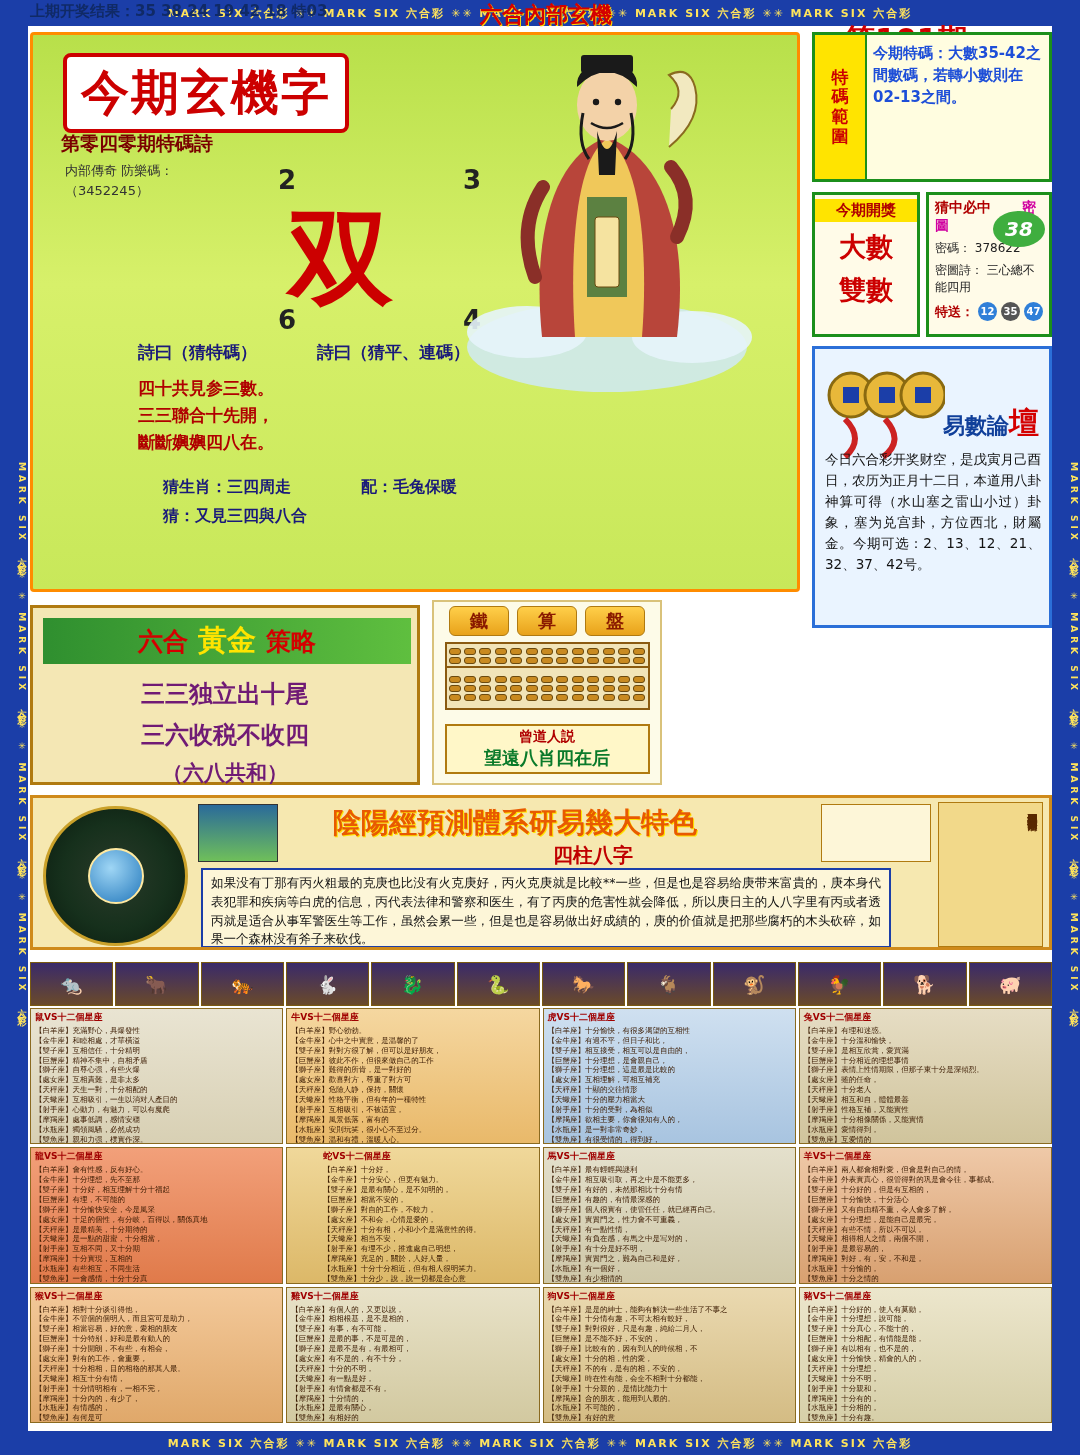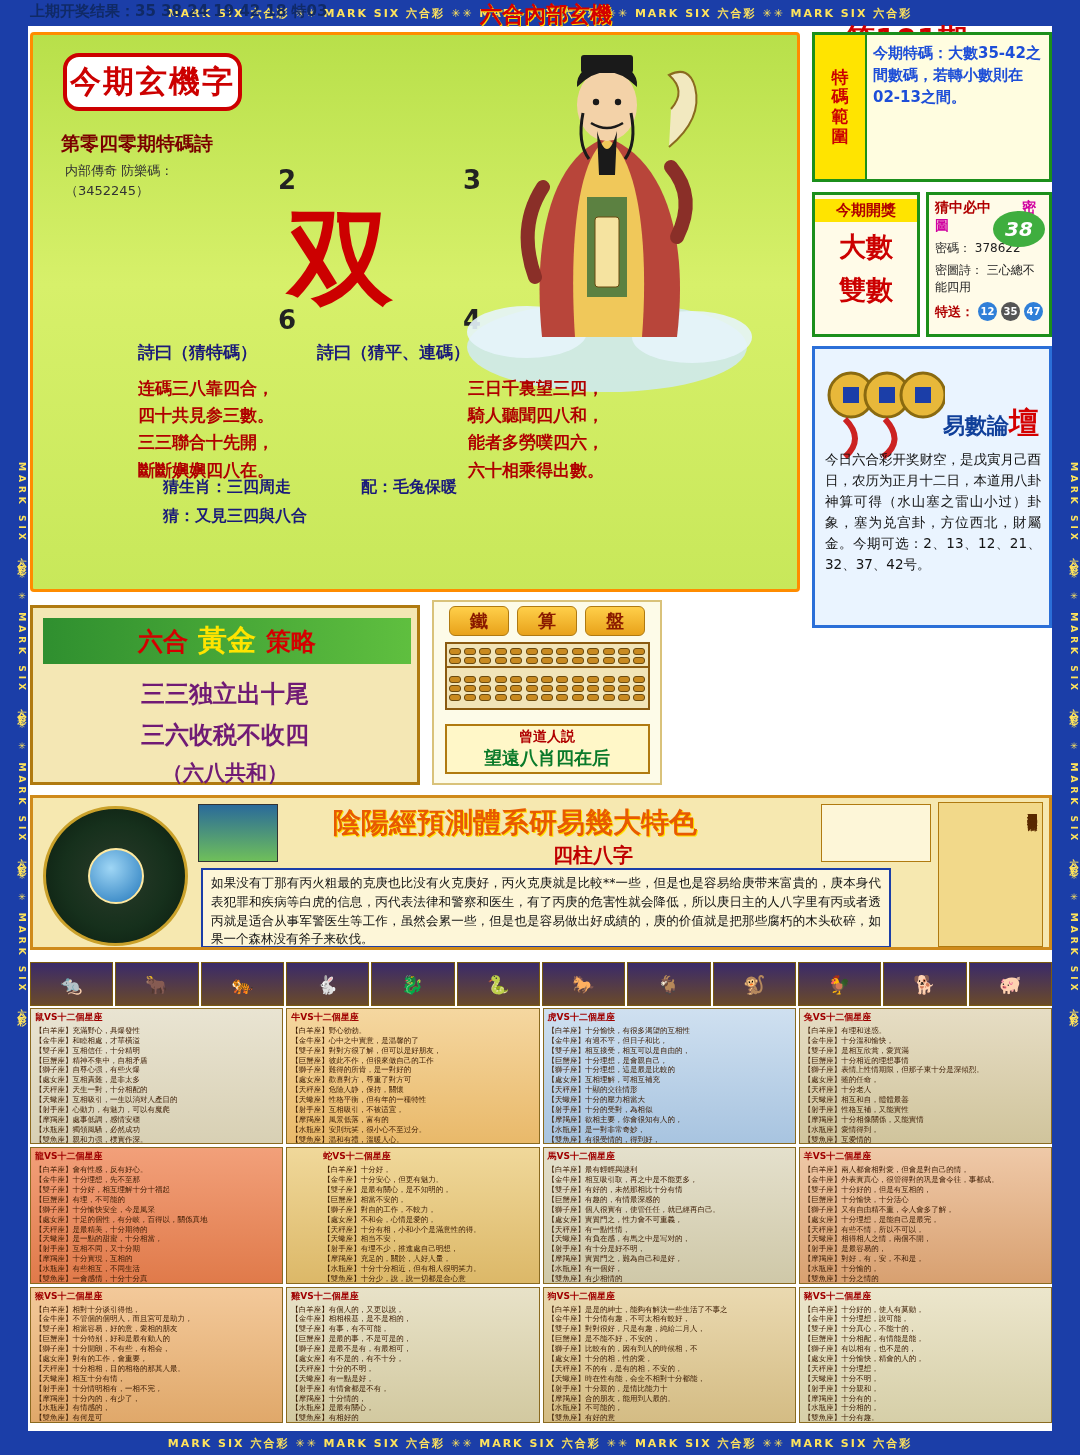--- a/index.html
+++ b/index.html
@@ -66,24 +66,24 @@
   .panel-xuanji {
     position:absolute; left:30px; top:32px; width:770px; height:560px;
     border:3px solid #ff8c00;
     background:linear-gradient(180deg,#b8e04a 0%,#d7f06a 45%,#c8e85a 100%);
     border-radius:4px;
     overflow:hidden;
   }
   .xuanji-title {
     position:absolute; left:30px; top:18px;
     border:4px solid #cc0000; background:#ffffff;
-    padding:4px 3px;
-    color:#cc0000; font-size:31px; font-weight:bold;
+    padding:4px 14px;
+    color:#cc0000; font-size:48px; font-weight:bold;
     letter-spacing:2px;
-    border-radius:16px;
+    border-radius:8px;
   }
   .xuanji-sub {
     position:absolute; left:28px; top:96px;
     color:#7a0000; font-size:19px; font-weight:bold;
   }
   .xuanji-code {
     position:absolute; left:32px; top:126px;
     color:#333; font-size:13px; line-height:1.5;
   }
   .big-word {
@@ -393,30 +393,23 @@
       <path d="M214 120 Q240 150 220 190" stroke="#8a2f28" stroke-width="14" fill="none" stroke-linecap="round"></path>
     </svg>
 
     <div class="poem-head">
       <span>詩曰（猜特碼）</span>
       <span>詩曰（猜平、連碼）</span>
     </div>
 
     <div class="poem-cols">
       <div class="poem-col">
-        <div>连碼三八靠四合，</div>
         <div>四十共見参三數。</div>
         <div>三三聯合十先開，</div>
         <div>斷斷嬹嬹四八在。</div>
-      </div>
-      <div class="poem-col">
-        <div>三日千裏望三四，</div>
-        <div>騎人聽聞四八和，</div>
-        <div>能者多勞噗四六，</div>
-        <div>六十相乘得出數。</div>
       </div>
     </div>
 
     <div class="poem-tail">
       <div class="row">
         <span>猜生肖：三四周走</span>
         <span>配：毛兔保暖</span>
       </div>
       <div class="row">
         <span>猜：又見三四與八合</span>

